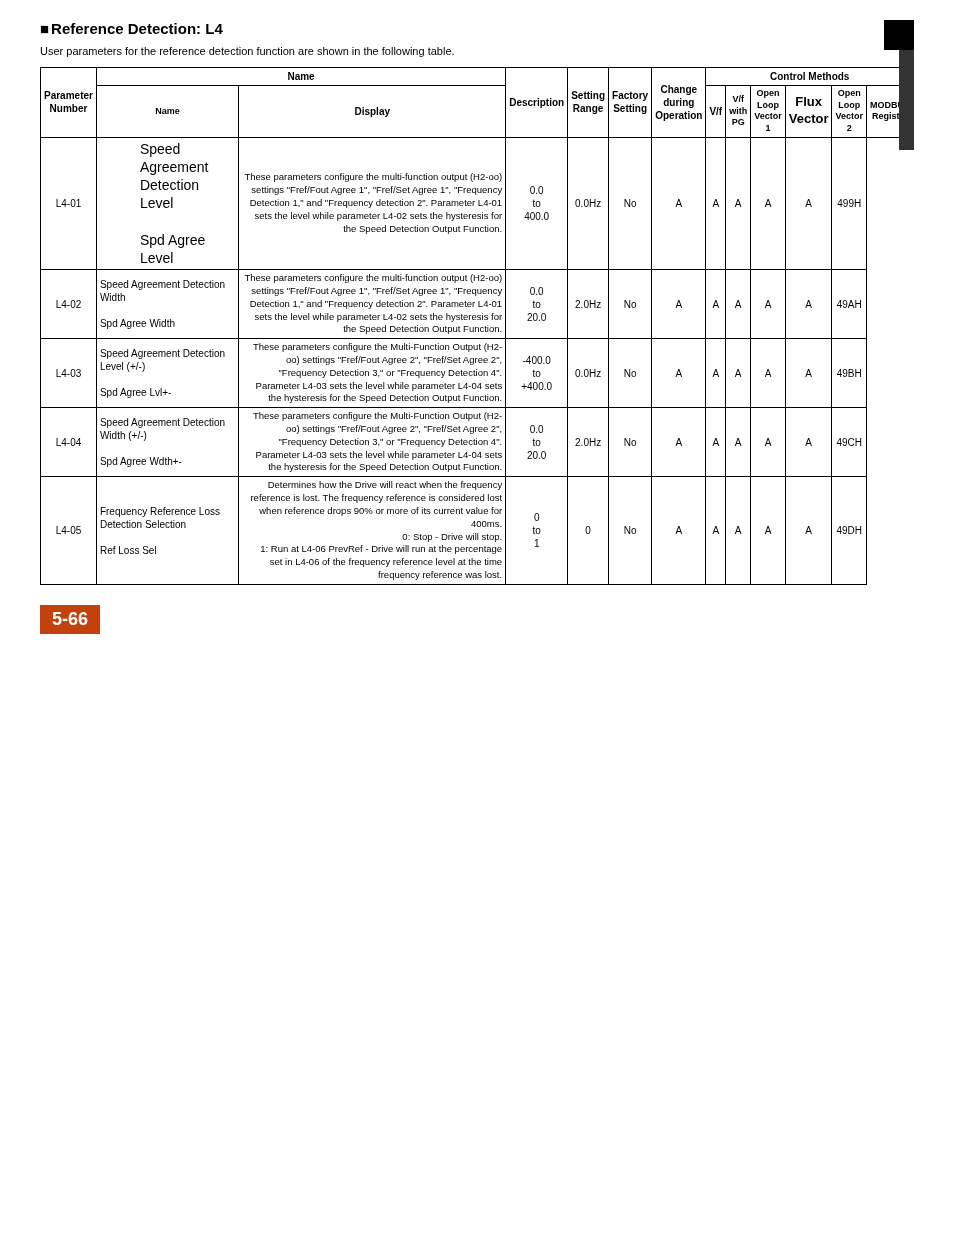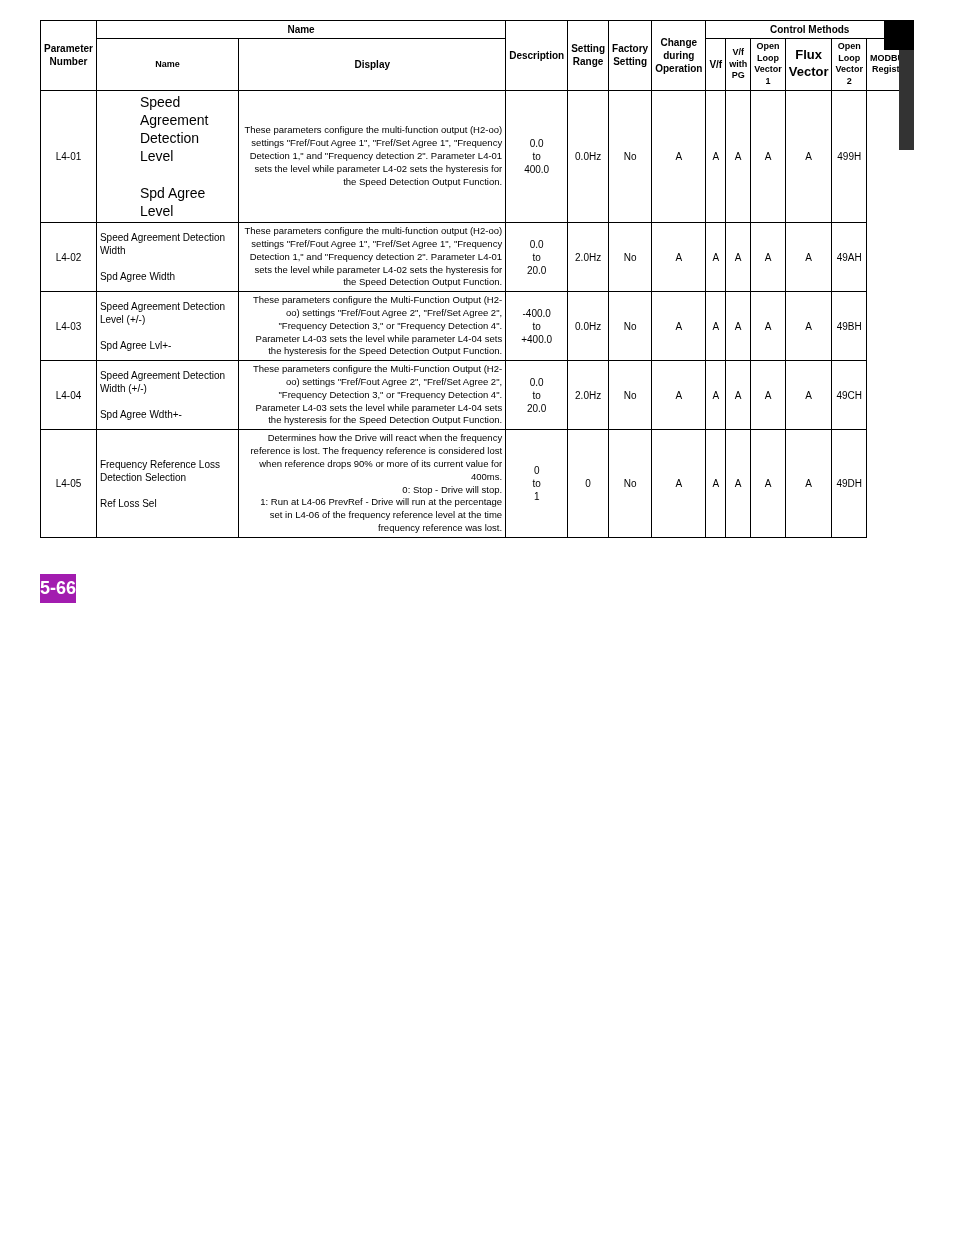--- a/index.html
+++ b/index.html
@@ -47,25 +47,25 @@
     }
     .header-row-1 th {
       font-weight: bold;
       font-size: 10px;
     }
     .header-row-2 th {
       font-weight: bold;
       font-size: 10px;
     }
     .page-footer {
-      margin-top: 36px;
-      background: #a21caf;
+      margin-top: 20px;
+      background: #c2410c;
       color: #fff;
       display: inline-block;
-      padding: 4px 0;
+      padding: 4px 12px;
       font-size: 18px;
       font-weight: bold;
     }
     .top-black-bar {
       position: absolute;
       top: 0;
       right: 0;
       width: 30px;
       height: 30px;
       background: #000;
@@ -82,20 +82,22 @@
       position: relative;
     }
   </style>
 </head>
 <body>
 
 <div class="relative-wrap">
   <div class="top-black-bar"></div>
   <div class="side-black-bar"></div>
 
+  <h2 class="section-title">Reference Detection: L4</h2>
+  <p class="intro-text">User parameters for the reference detection function are shown in the following table.</p>
 
   <table>
     <thead>
       <tr class="header-row-1">
         <th rowspan="2">Parameter<br>Number</th>
         <th colspan="2">Name</th>
         <th rowspan="2">Description</th>
         <th rowspan="2">Setting<br>Range</th>
         <th rowspan="2">Factory<br>Setting</th>
         <th rowspan="2">Change<br>during<br>Operation</th>

